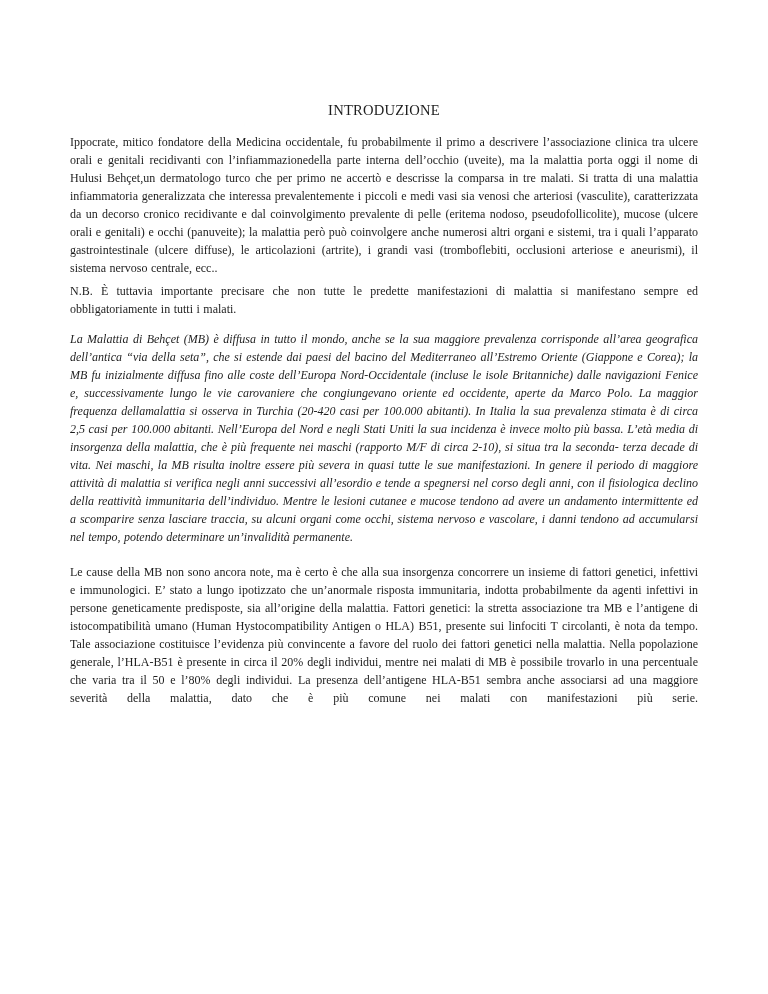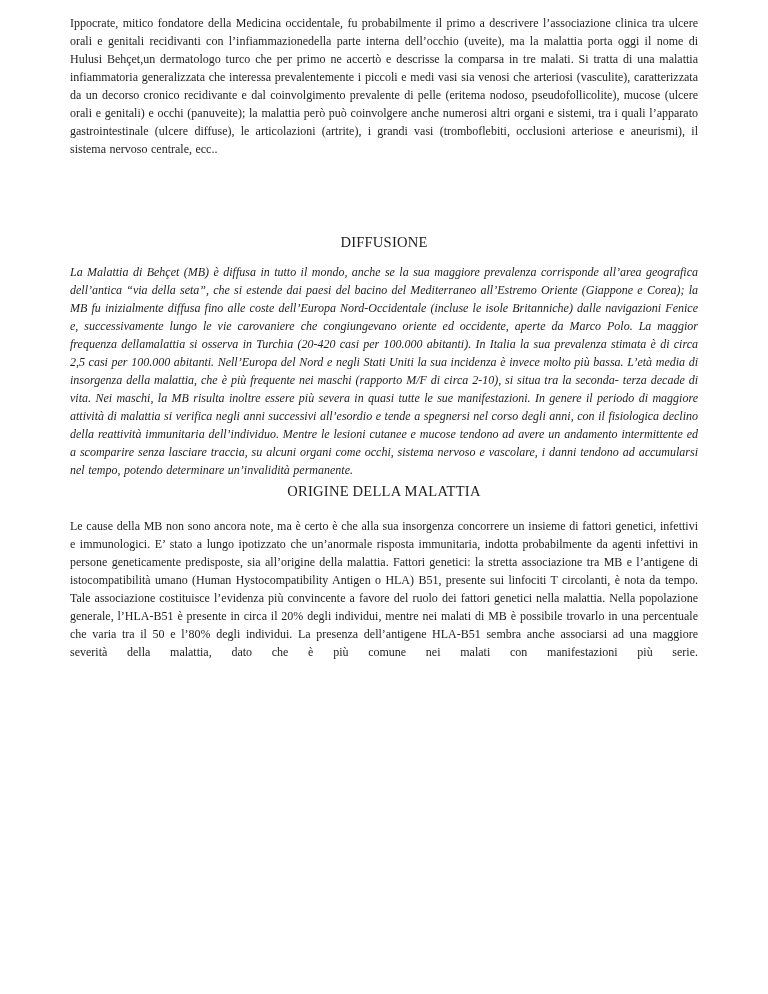--- a/index.html
+++ b/index.html
@@ -49,27 +49,27 @@
   .h-orig { margin-top: 3px; }
   .p-orig-1 { margin-top: 17px; text-align-last: justify; }
 </style>
 </head>
 <body>
 
 <div class="page">
   <div class="content">
 
     <section>
+      <h1 class="heading h-intro">INTRODUZIONE</h1>
       <p class="para p-intro-1">Ippocrate, mitico fondatore della Medicina occidentale, fu probabilmente il primo a descrivere l’associazione clinica tra ulcere orali e genitali recidivanti con l’infiammazionedella parte interna dell’occhio (uveite), ma la malattia porta oggi il nome di Hulusi Behçet,un dermatologo turco che per primo ne accertò e descrisse la comparsa in tre malati. Si tratta di una malattia infiammatoria generalizzata che interessa prevalentemente i piccoli e medi vasi sia venosi che arteriosi (vasculite), caratterizzata da un decorso cronico recidivante e dal coinvolgimento prevalente di pelle (eritema nodoso, pseudofollicolite), mucose (ulcere orali e genitali) e occhi (panuveite); la malattia però può coinvolgere anche numerosi altri organi e sistemi, tra i quali l’apparato gastrointestinale (ulcere diffuse), le articolazioni (artrite), i grandi vasi (tromboflebiti, occlusioni arteriose e aneurismi), il sistema nervoso centrale, ecc..</p>
+      <p class="para p-intro-nb">N.B. È tuttavia importante precisare che non tutte le predette manifestazioni di malattia si manifestano sempre ed obbligatoriamente in tutti i malati.</p>
     </section>
 
     <section>
-      <h1 class="heading h-diff">DIFFUSIONE</h1>
       <p class="para p-diff-1">La Malattia di Behçet (MB) è diffusa in tutto il mondo, anche se la sua maggiore prevalenza corrisponde all’area geografica dell’antica “via della seta”, che si estende dai paesi del bacino del Mediterraneo all’Estremo Oriente (Giappone e Corea); la MB fu inizialmente diffusa fino alle coste dell’Europa Nord-Occidentale (incluse le isole Britanniche) dalle navigazioni Fenice e, successivamente lungo le vie carovaniere che congiungevano oriente ed occidente, aperte da Marco Polo. La maggior frequenza dellamalattia si osserva in Turchia (20-420 casi per 100.000 abitanti). In Italia la sua prevalenza stimata è di circa 2,5 casi per 100.000 abitanti. Nell’Europa del Nord e negli Stati Uniti la sua incidenza è invece molto più bassa. L’età media di insorgenza della malattia, che è più frequente nei maschi (rapporto M/F di circa 2-10), si situa tra la seconda- terza decade di vita. Nei maschi, la MB risulta inoltre essere più severa in quasi tutte le sue manifestazioni. In genere il periodo di maggiore attività di malattia si verifica negli anni successivi all’esordio e tende a spegnersi nel corso degli anni, con il fisiologica declino della reattività immunitaria dell’individuo. Mentre le lesioni cutanee e mucose tendono ad avere un andamento intermittente ed a scomparire senza lasciare traccia, su alcuni organi come occhi, sistema nervoso e vascolare, i danni tendono ad accumularsi nel tempo, potendo determinare un’invalidità permanente.</p>
     </section>
 
     <section>
-      <h1 class="heading h-orig">ORIGINE DELLA MALATTIA</h1>
       <p class="para p-orig-1">Le cause della MB non sono ancora note, ma è certo è che alla sua insorgenza concorrere un insieme di fattori genetici, infettivi e immunologici. E’ stato a lungo ipotizzato che un’anormale risposta immunitaria, indotta probabilmente da agenti infettivi in persone geneticamente predisposte, sia all’origine della malattia. Fattori genetici: la stretta associazione tra MB e l’antigene di istocompatibilità umano (Human Hystocompatibility Antigen o HLA) B51, presente sui linfociti T circolanti, è nota da tempo. Tale associazione costituisce l’evidenza più convincente a favore del ruolo dei fattori genetici nella malattia. Nella popolazione generale, l’HLA-B51 è presente in circa il 20% degli individui, mentre nei malati di MB è possibile trovarlo in una percentuale che varia tra il 50 e l’80% degli individui. La presenza dell’antigene HLA-B51 sembra anche associarsi ad una maggiore severità della malattia, dato che è più comune nei malati con manifestazioni più serie.</p>
     </section>
 
   </div>
 </div>
 
 </body></html>

